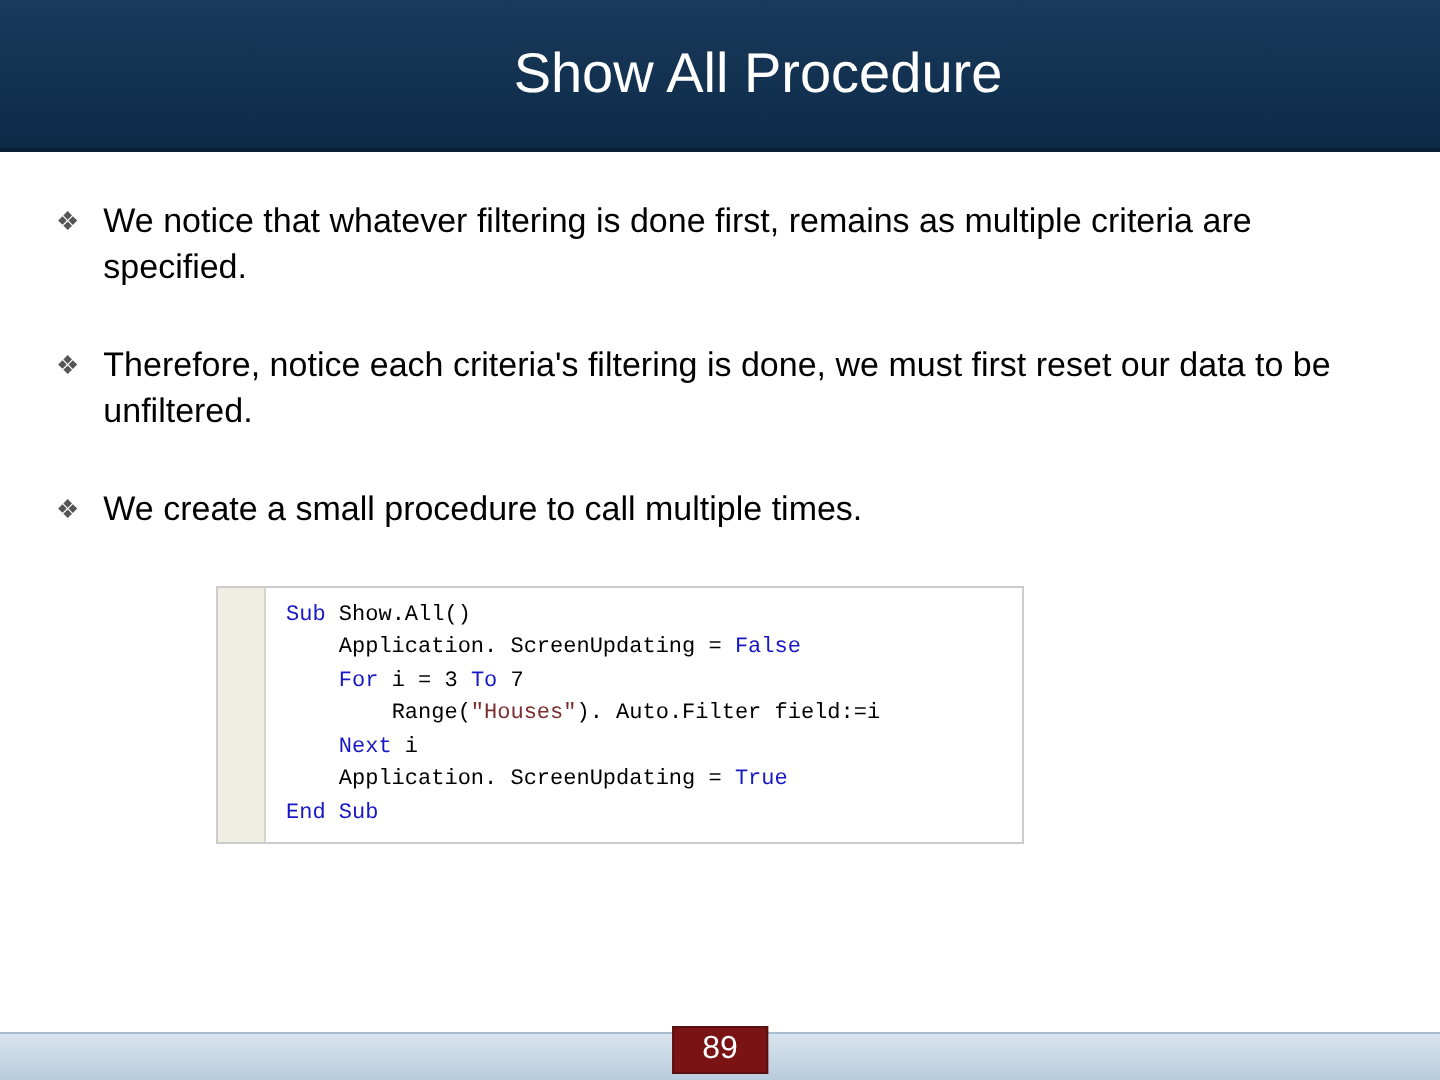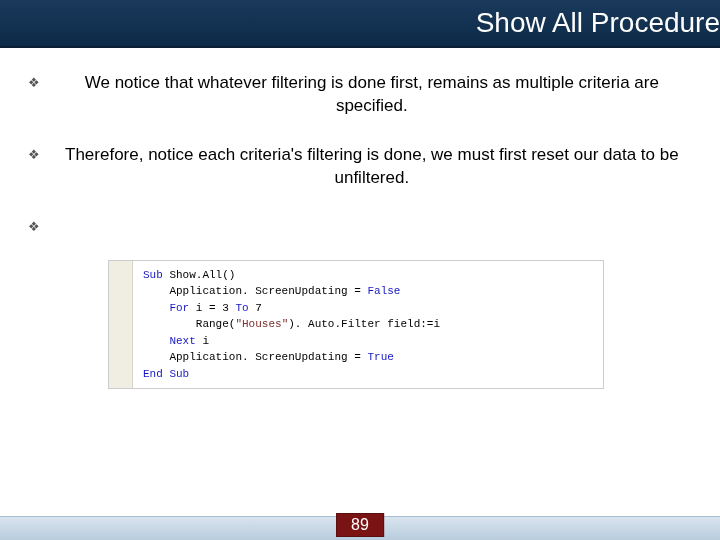--- a/index.html
+++ b/index.html
@@ -6,24 +6,24 @@
   body {
     width: 720px;
     height: 540px;
     background: #ffffff;
     font-family: Arial, Helvetica, sans-serif;
     position: relative;
     overflow: hidden;
   }
   .header {
     background: linear-gradient(to bottom, #1a3a5c 0%, #0d2a47 100%);
-    height: 48px;
+    height: 76px;
     display: flex;
     align-items: center;
-    justify-content: flex-end;
+    justify-content: center;
     border-bottom: 2px solid #0a1f33;
     padding-left: 38px;
   }
   .title {
     color: #ffffff;
     font-size: 28px;
     font-weight: normal;
   }
   .content {
     padding: 24px 28px 0 28px;
@@ -37,25 +37,24 @@
     font-size: 13px;
     color: #555;
     margin-right: 12px;
     margin-top: 3px;
     flex-shrink: 0;
   }
   .bullet-text {
     font-size: 17px;
     color: #000;
     line-height: 1.35;
-    text-align: center;
   }
   .code-area {
     margin: 20px 0 0 80px;
-    width: 496px;
+    width: 404px;
     border: 1px solid #ccc;
     background: #fff;
     display: flex;
   }
   .ruler {
     width: 24px;
     background: #f0ede2;
     border-right: 1px solid #d8d5c8;
   }
   .code {
@@ -103,20 +102,21 @@
     <span class="bullet-text">We notice that whatever filtering is done first, remains as multiple criteria are specified.</span>
   </div>
 
   <div class="bullet-item">
     <span class="bullet-icon">❖</span>
     <span class="bullet-text">Therefore, notice each criteria's filtering is done, we must first reset our data to be unfiltered.</span>
   </div>
 
   <div class="bullet-item">
     <span class="bullet-icon">❖</span>
+    <span class="bullet-text">We create a small procedure to call multiple times.</span>
   </div>
 
   <div class="code-area">
     <div class="ruler"></div>
     <div class="code"><span class="kw">Sub</span><span> Show.All()</span>
     <span>Application. ScreenUpdating = </span><span class="kw">False</span>
     <span class="kw">For</span><span> i = 3 </span><span class="kw">To</span><span> 7</span>
         <span>Range(</span><span class="str">"Houses"</span><span>). Auto.Filter field:=i</span>
     <span class="kw">Next</span><span> i</span>
     <span>Application. ScreenUpdating = </span><span class="kw">True</span>

